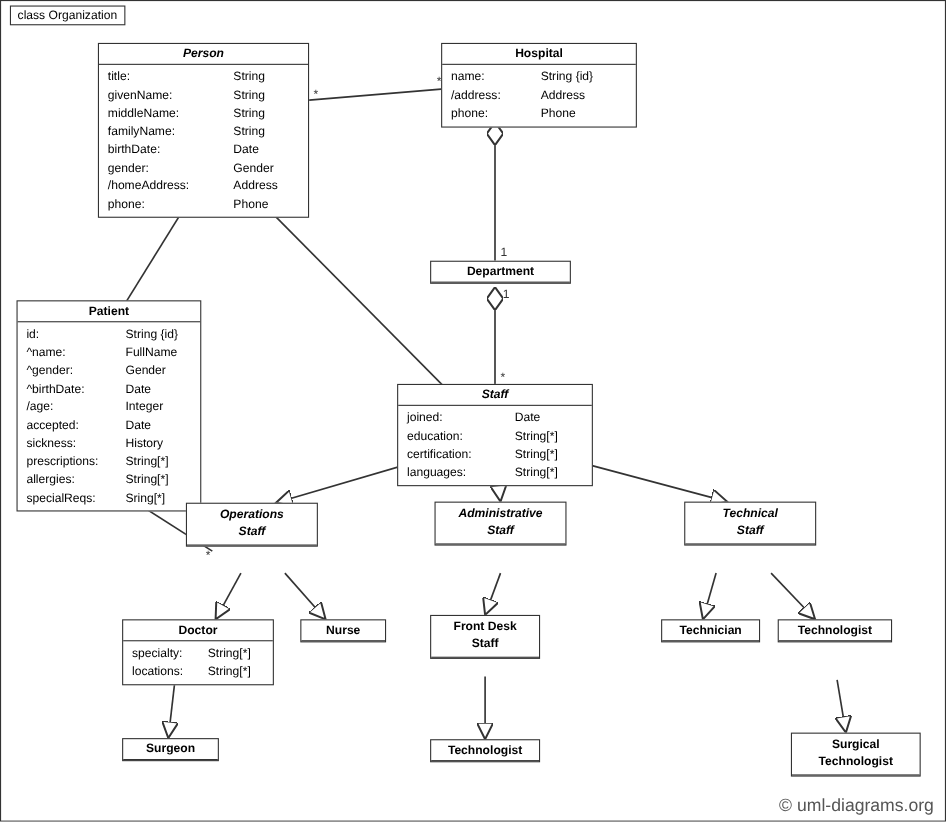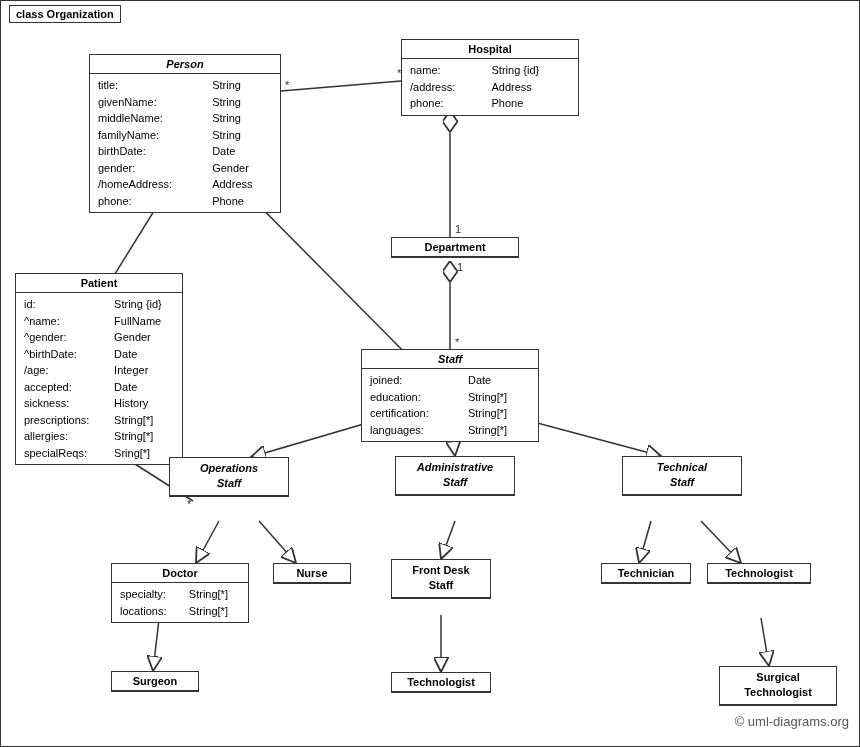--- a/index.html
+++ b/index.html
@@ -20,21 +20,21 @@
       background: #fff;
     }
     .diagram-label {
       position: absolute;
       top: 4px;
       left: 8px;
       background: #fff;
       border: 1.5px solid #333;
       padding: 2px 6px;
       font-size: 11px;
-      font-weight: bold;
+      font-weight: normal;
     }
     .uml-class {
       position: absolute;
       border: 1.5px solid #333;
       background: #fff;
     }
     .uml-class-header {
       text-align: center;
       padding: 3px 6px;
       border-bottom: 1.5px solid #333;
@@ -65,23 +65,23 @@
     svg.arrows {
       position: absolute;
       top: 0;
       left: 0;
       width: 860px;
       height: 747px;
       pointer-events: none;
     }
     .copyright {
       position: absolute;
-      bottom: 17px;
+      bottom: 4px;
       right: 10px;
-      font-size: 13px;
+      font-size: 16px;
       color: #555;
       text-align: right;
     }
   </style>
 </head>
 <body>
 
 <div id="diagram-container">
   <div class="diagram-label">class Organization</div>
 
@@ -137,21 +137,21 @@
 
     <text x="284" y="88" font-size="11" fill="#333">*</text>
     <text x="396" y="76" font-size="11" fill="#333">*</text>
     <text x="454" y="232" font-size="11" fill="#333">1</text>
     <text x="454" y="345" font-size="11" fill="#333">*</text>
     <text x="456" y="270" font-size="11" fill="#333">1</text>
     <text x="80" y="438" font-size="11" fill="#333">*</text>
     <text x="186" y="507" font-size="11" fill="#333">*</text>
   </svg>
 
-  <div class="uml-class" style="left:88px; top:38px; width:192px;margin-top:15px;">
+  <div class="uml-class" style="left:88px; top:38px; width:192px;">
     <div class="uml-class-header italic">Person</div>
     <div class="uml-class-body">
       <table>
         <tbody>
             <tr>
               <td>title:</td>
               <td>String</td>
             </tr>
         <tr>
               <td>givenName:</td>

